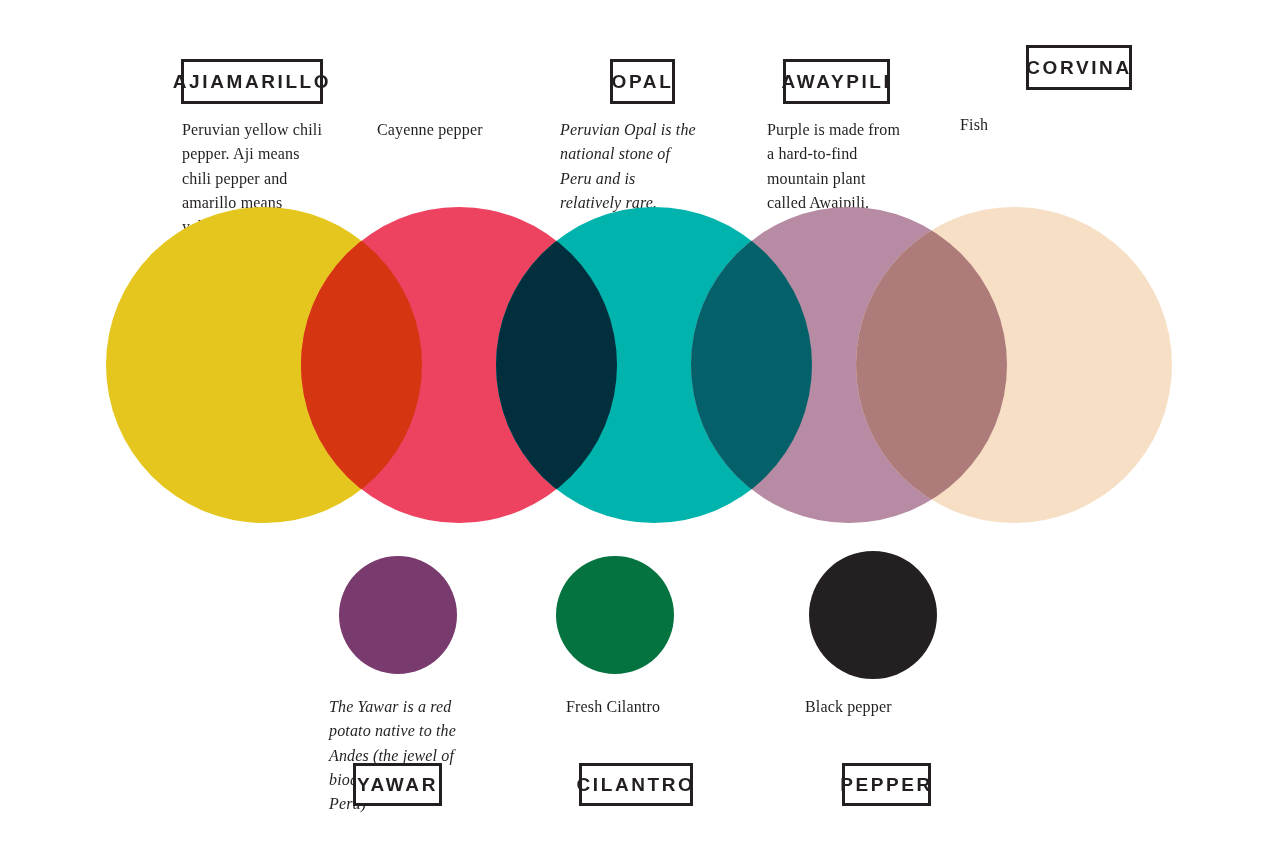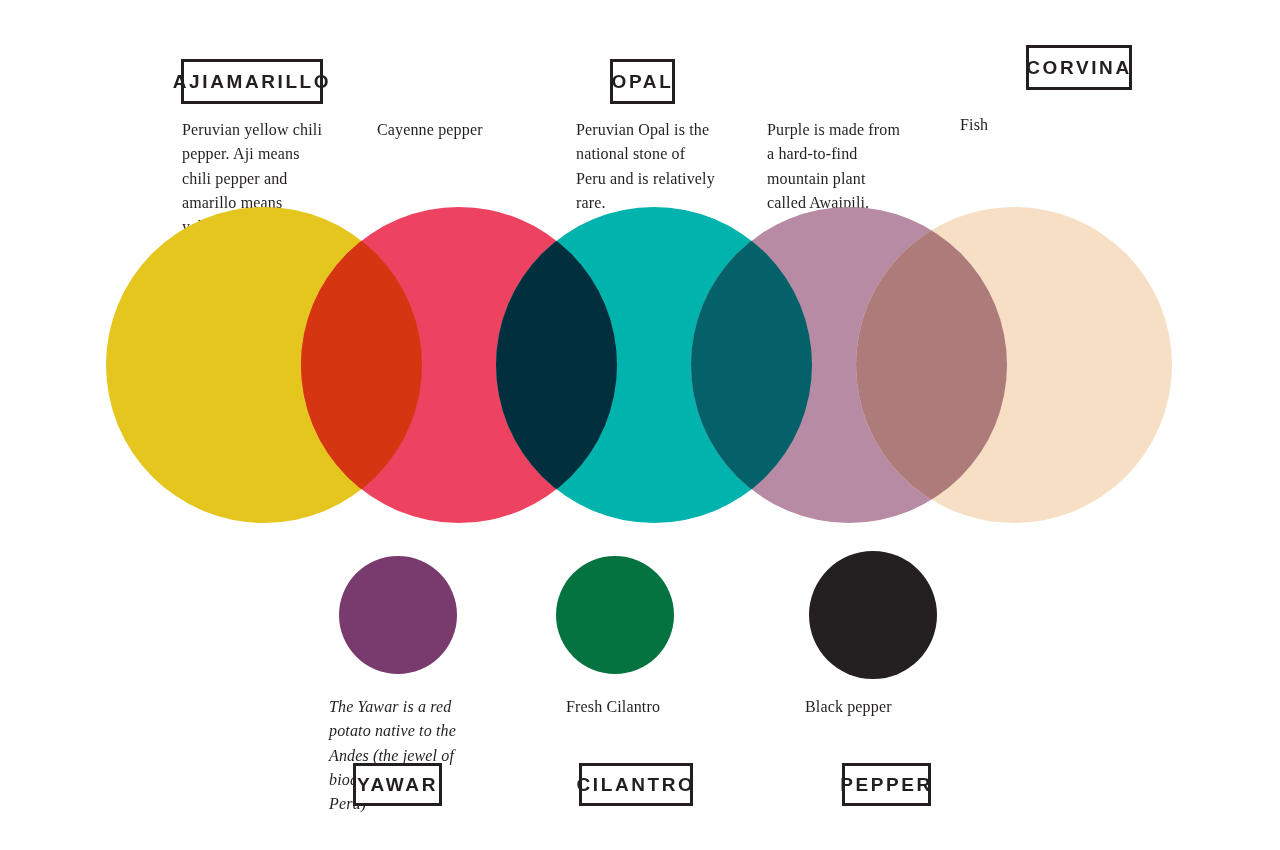--- a/index.html
+++ b/index.html
@@ -65,27 +65,30 @@
 <body style="background: rgb(255, 255, 255);">
 
 <div class="stage">
 
   <div class="chip" style="left: 181px; top: 59px; width: 142px; height: 45px;">
     <span>AJIAMARILLO</span>
   </div>
   <div class="chip" style="left: 610px; top: 59px; width: 65px; height: 45px;">
     <span>OPAL</span>
   </div>
+  <div class="chip" style="left: 783px; top: 59px; width: 107px; height: 45px;">
+    <span>AWAYPILI</span>
+  </div>
   <div class="chip" style="left: 978px; top: 45px; width: 106px; height: 45px; margin-left: 48px;">
     <span>CORVINA</span>
   </div>
 
   <div class="desc" style="left: 182px; top: 118px; width: 140px;">Peruvian yellow chili pepper. Aji means chili pepper and amarillo means yellow.</div>
   <div class="desc" style="left: 377px; top: 118px; width: 140px;">Cayenne pepper</div>
-  <div class="desc" style="left: 576px; top: 118px; width: 140px;">Peruvian Opal is the national stone of Peru and is relatively rare.</div>
+  <div class="desc" style="left: 560px; top: 118px; width: 140px; font-style: italic;">Peruvian Opal is the national stone of Peru and is relatively rare.</div>
   <div class="desc" style="left: 767px; top: 118px; width: 140px;">Purple is made from a hard-to-find mountain plant called Awaipili.</div>
   <div class="desc" style="left: 960px; top: 113px; width: 140px;">Fish</div>
 
   <svg class="art" width="1280" height="850" viewBox="0 0 1280 850" xmlns="http://www.w3.org/2000/svg">
     <defs>
 
       <clipPath id="clip-c0">
           <circle id="cdef-0" cx="264" cy="365" r="158"></circle>
         </clipPath>
       <clipPath id="clip-c1">

